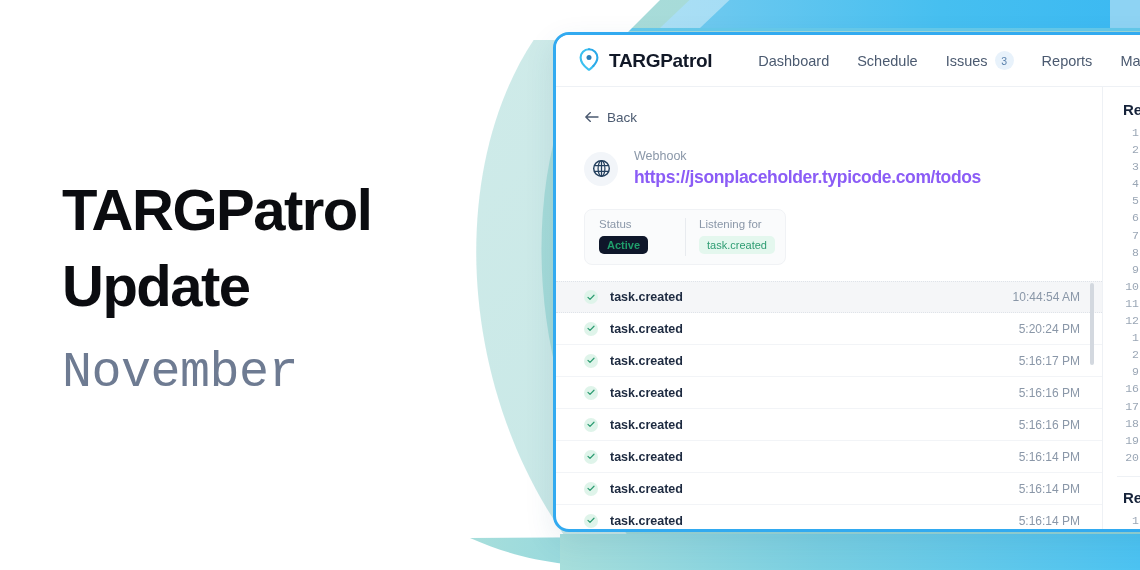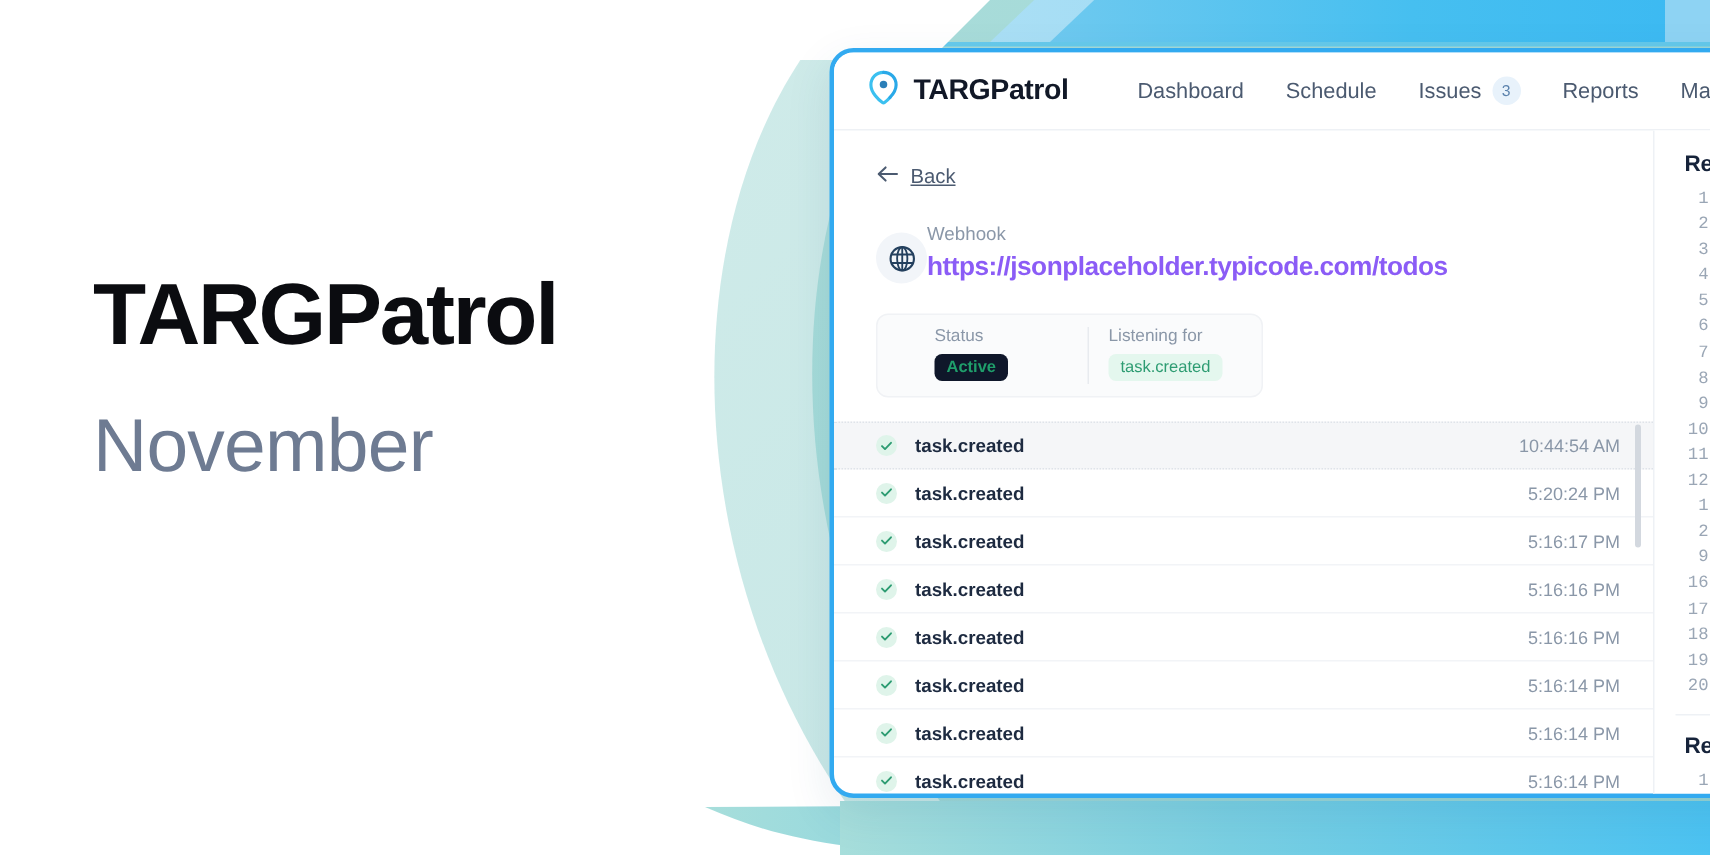--- a/index.html
+++ b/index.html
@@ -33,20 +33,21 @@
     color: #0b0c10;
     letter-spacing: -1.5px;
   }
   .hero .sub {
     margin-top: 20px;
     font-size: 50px;
     line-height: 58px;
     font-weight: normal;
     color: #6e7b92;
     letter-spacing: -0.5px;
+    font-family: Liberation Mono, monospace;
   }
 
   
   .app-card {
     position: absolute;
     left: 553px; top: 32px;
     width: 700px; height: 500px;
     background: #ffffff;
     border: 3px solid #32aaf0;
     border-radius: 16px;
@@ -85,48 +86,47 @@
     flex: 1;
     border-left: 1px solid #eef1f5;
     padding: 14px 0 0 14px;
     position: relative;
     background: #fff;
   }
 
   .back {
     display: flex; align-items: center; gap: 8px;
     margin: 22px 0 0 28px;
-    font-size: 13.5px; color: #4b5a70; text-decoration: underline;
+    font-size: 13.5px; color: #4b5a70;
   }
   .back .arr { font-size: 15px; color: #4b5a70; }
 
   .hook {
-    display: flex; align-items: flex-end; gap: 0;
+    display: flex; align-items: center; gap: 16px;
     margin: 22px 0 0 28px;
   }
   .hook-ico {
     width: 34px; height: 34px; border-radius: 50%;
     background: #f2f5f9;
     display: flex; align-items: center; justify-content: center;
     flex: 0 0 auto;
   }
   .hook-label { font-size: 12.5px; color: #8a97a8; line-height: 17px; }
   .hook-url {
     font-size: 17.5px; color: #8b5cf6; font-weight: bold;
     letter-spacing: -0.35px; line-height: 24px; white-space: nowrap;
   }
 
   .meta {
     margin: 20px 0 0 28px;
-    width: 258px; height: 56px;
+    width: 202px; height: 56px;
     background: #fafbfc;
     border: 1px solid #f0f2f5;
     border-radius: 8px;
     display: flex;
-    padding-left: 24px;
   }
   .meta-col { flex: 1; padding: 8px 0 0 14px; position: relative; }
   .meta-col + .meta-col::before {
     content: ""; position: absolute; left: 0; top: 8px; bottom: 8px;
     width: 1px; background: #e8ebef;
   }
   .meta-title { font-size: 11.5px; color: #8a97a8; }
   .pill {
     display: inline-block; margin-top: 6px;
     padding: 3px 8px; border-radius: 5px;
@@ -225,20 +225,21 @@
       <path d="M 470 538 C 520 560, 560 566, 640 570 L 1140 570 L 1140 534 Z" fill="url(#gBandBottom)"></path>
       <rect x="560" y="534" width="580" height="36" fill="url(#gBandBottom)"></rect>
 
       <path d="M 0 0 L 660 0 L 620 40 L 0 40 Z" fill="#ffffff"></path>
     </svg>
   </div>
 
   <div class="hero">
     <h1>
       <span>TARGPatrol</span><br>
+      <span>Update</span>
     </h1>
     <div class="sub">November</div>
   </div>
 
   <div class="app-card">
 
     <div class="topnav">
       <div class="brand">
         <span>
           <svg width="22" height="24" viewBox="0 0 22 24">

